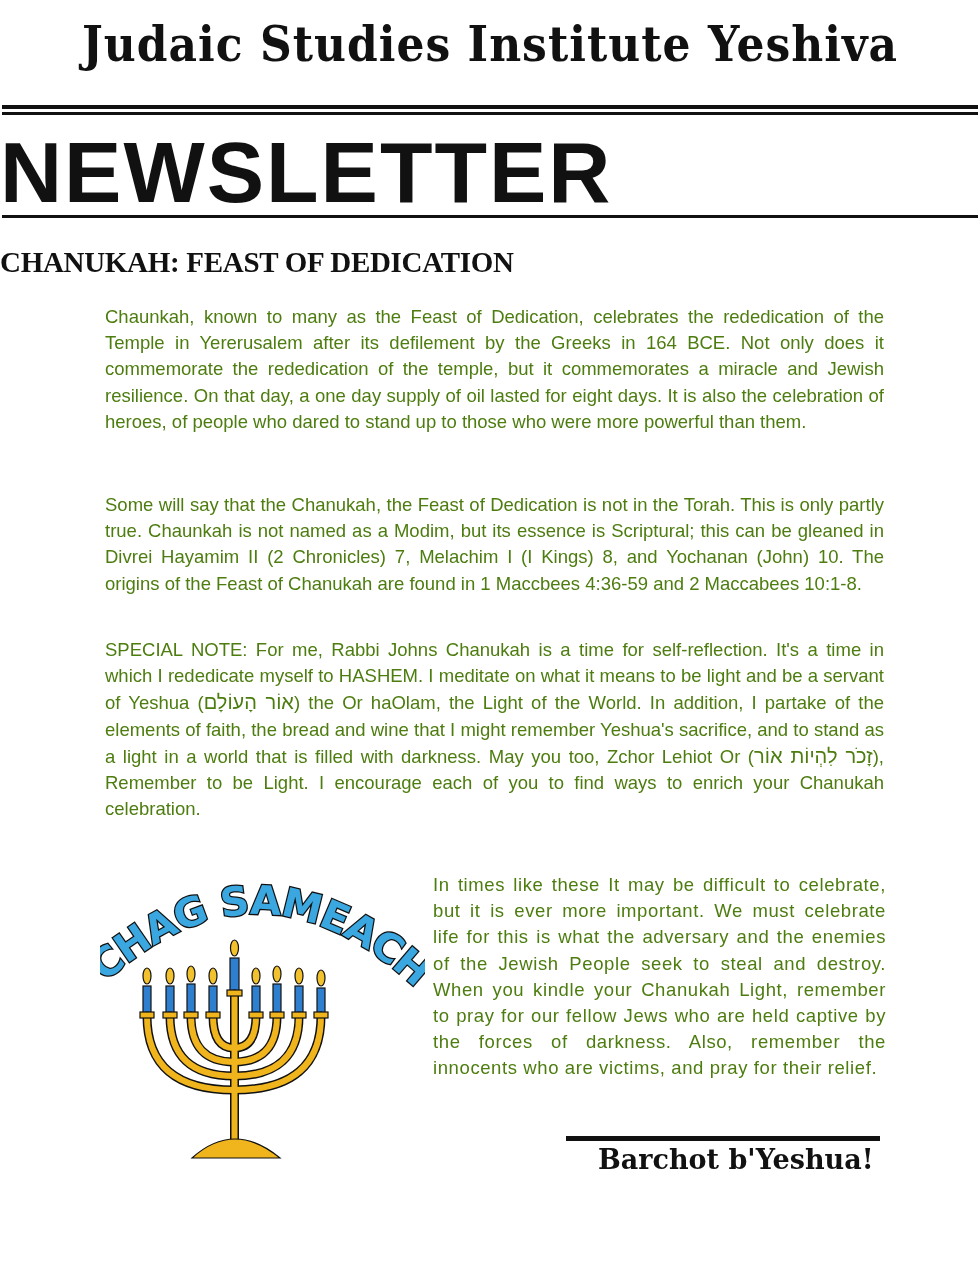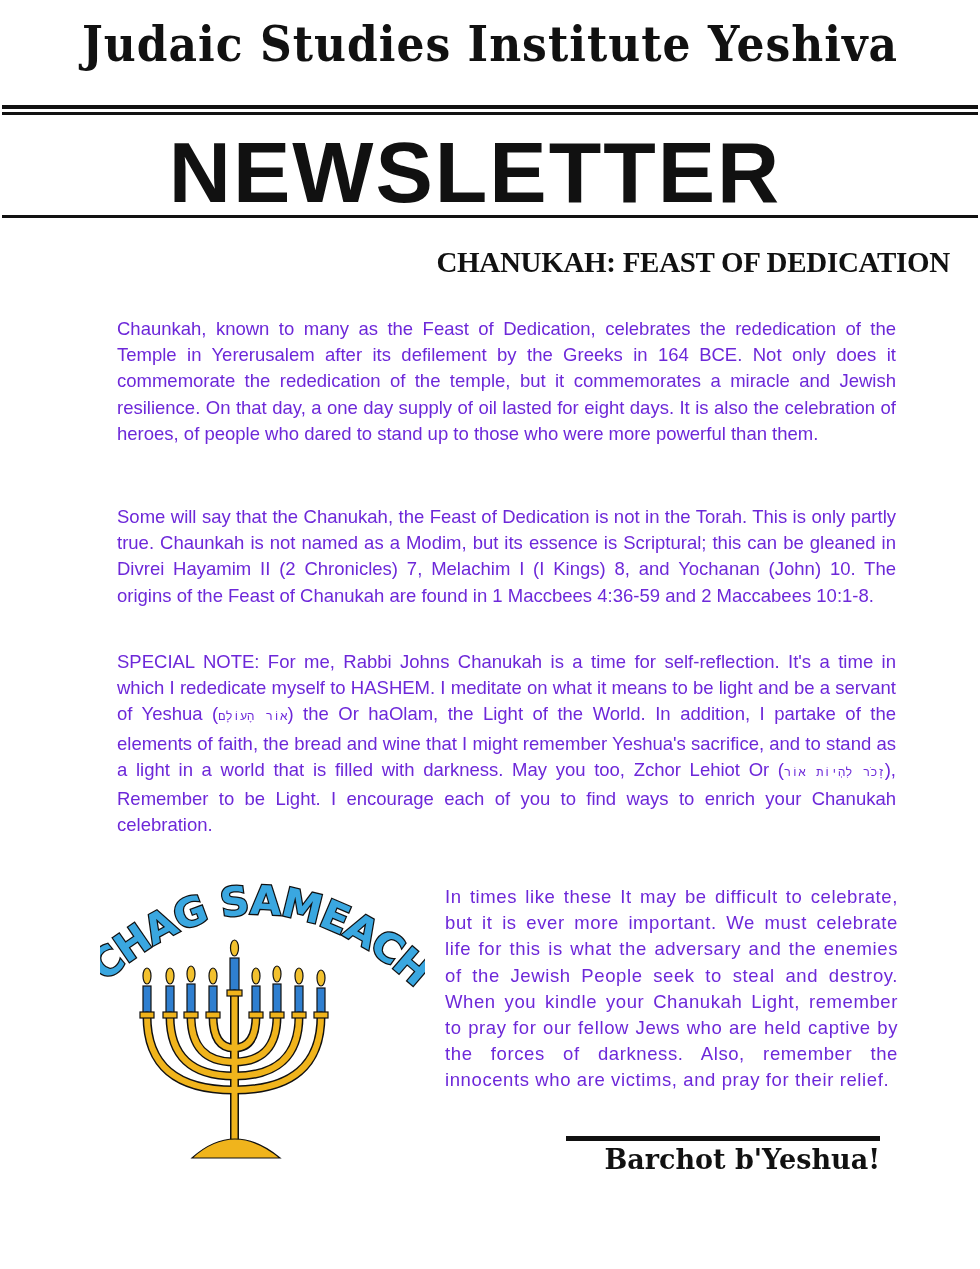--- a/index.html
+++ b/index.html
@@ -10,49 +10,49 @@
     left: 0; width: 980px; top: 18px; text-align: center;
     font-family: "DejaVu Serif", serif; font-weight: bold; font-size: 44px;
     letter-spacing: 1px; color: #111; transform: scaleY(1.12);
   }
   .rule { left: 2px; width: 976px; background: #111; }
   .r1 { top: 105px; height: 4px; }
   .r2 { top: 112px; height: 3px; }
   .r3 { top: 215px; height: 3px; }
 
   .newsletter {
-    left: 0; width: 950px; top: 122px; text-align: center;
+    left: 0; width: 950px; top: 122px; text-align: left;
     font-family: "Liberation Sans", sans-serif; font-weight: bold;
     font-size: 86px; line-height: 100px; letter-spacing: 2px; color: #111;
   }
 
   .headline {
-    left: 0; width: 950px; top: 246px; text-align: right;
+    left: 0; width: 950px; top: 246px; text-align: left;
     font-family: "Liberation Serif", serif; font-weight: bold;
     font-size: 29px; color: #111; letter-spacing: -0.3px;
   }
 
   .para {
     font-family: "Liberation Sans", sans-serif; font-size: 18.5px;
-    line-height: 26.2px; text-align: justify; color: #6d28d9;
-    margin: 16px;
+    line-height: 26.2px; text-align: justify; color: #4d7c0f;
+    margin: 4px;
   }
   .p1 { left: 101px; width: 779px; top: 300px; }
   .p2 { left: 101px; width: 779px; top: 488px; }
   .p3 { left: 101px; width: 779px; top: 633px; }
   .p4 { left: 429px; width: 453px; top: 868px; letter-spacing: 0.6px; }
 
   .image-box { left: 100px; top: 858px; width: 325px; height: 312px; background: #fff; }
 
   .sign-rule { left: 566px; top: 1136px; width: 314px; height: 5px; background: #111; }
   .signoff {
-    left: 566px; width: 314px; top: 1144px; text-align: right;
+    left: 598px; width: 314px; top: 1144px; text-align: left;
     font-family: "DejaVu Serif", serif; font-weight: bold; font-size: 27px; color: #111;
   }
-  .heb { font-family: Liberation Mono, monospace; font-size: 12px; }
+  .heb { font-family: Liberation Sans, sans-serif; font-size: 20px; }
 </style>
 </head>
 <body>
 
 <div class="abs masthead">Judaic Studies Institute Yeshiva</div>
 <div class="abs rule r1"></div>
 <div class="abs rule r2"></div>
 <div class="abs newsletter">NEWSLETTER</div>
 <div class="abs rule r3"></div>
 

